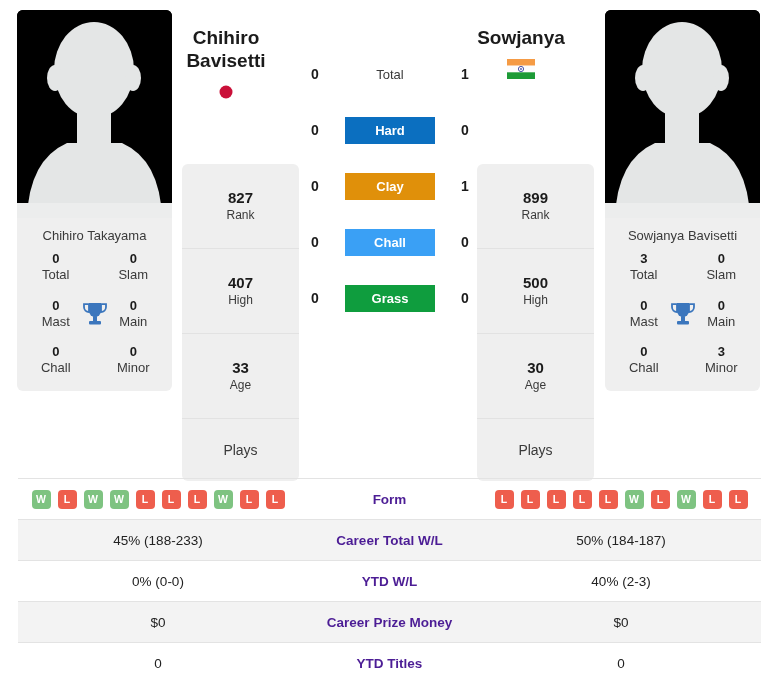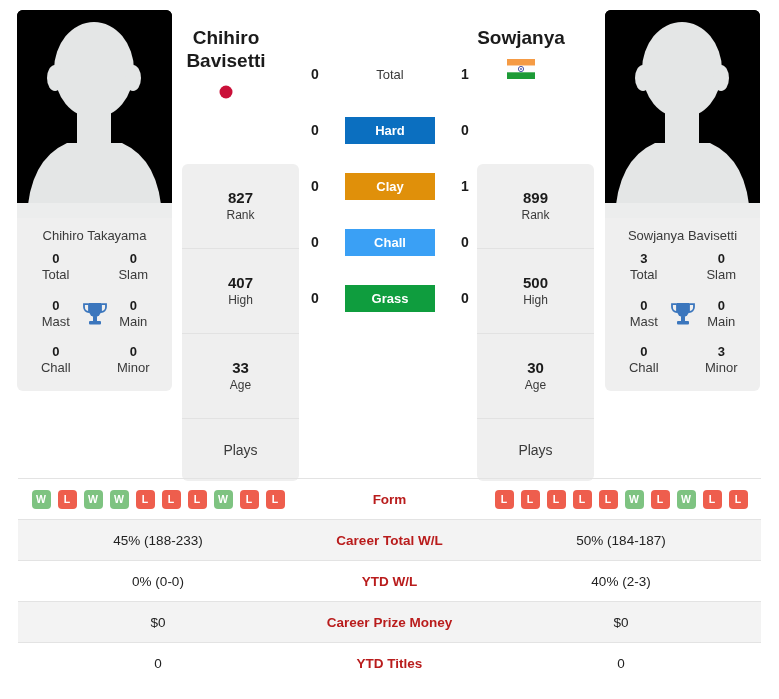--- a/index.html
+++ b/index.html
@@ -148,21 +148,21 @@
   .cmp-table td {
     height: 41px;
     vertical-align: middle;
     font-size: 13.5px;
     color: #222222;
     text-align: center;
   }
   .cmp-table td.lbl {
     width: 183px;
     font-weight: bold;
-    color: #b91c1c;
+    color: #4c1d95;
   }
   .cmp-table td.side { width: 280px; }
 
   .form-strip {
     display: flex;
     justify-content: center;
     gap: 7px;
   }
   .badge {
     width: 19px; height: 19px;

